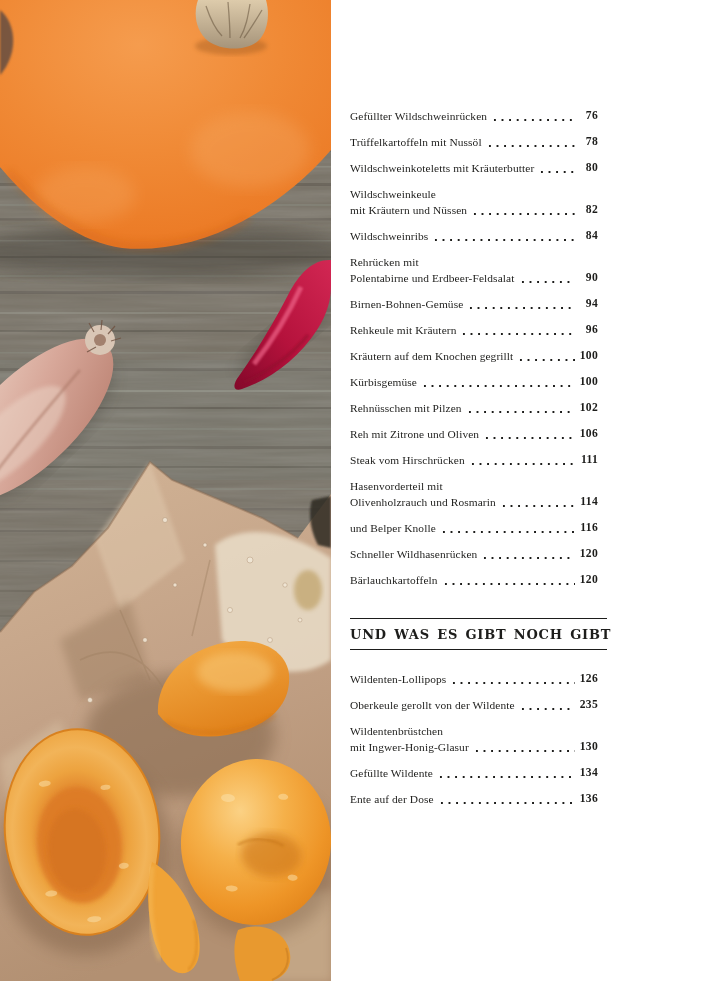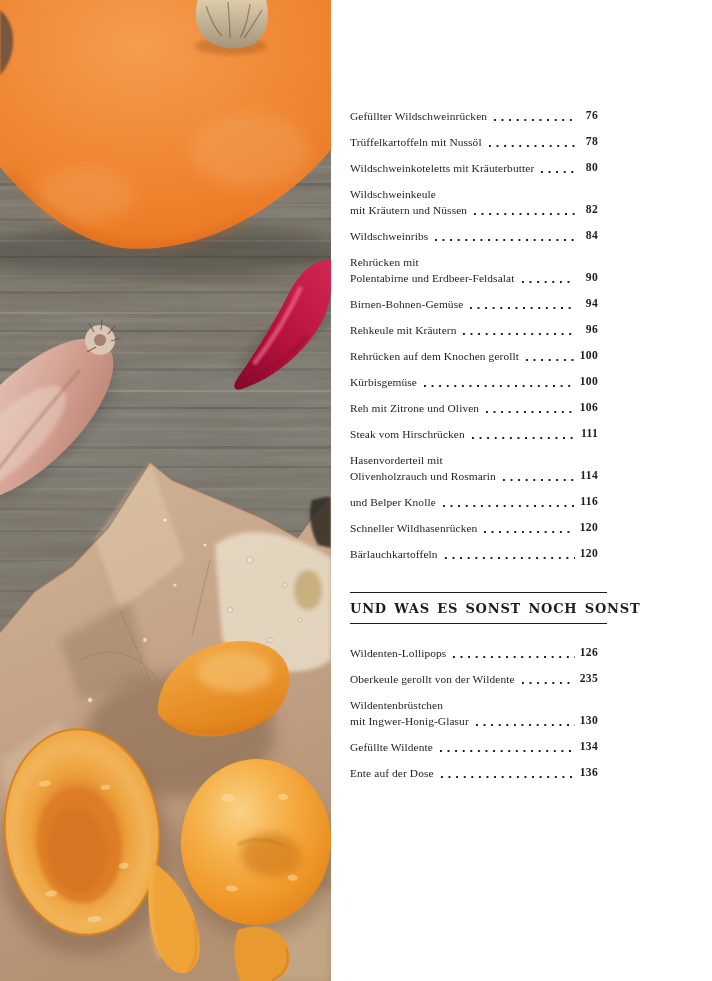--- a/index.html
+++ b/index.html
@@ -294,34 +294,41 @@
   </div>
   <div class="entry">
     <div class="row">
         <span class="t">Rehkeule mit Kräutern</span>
         <span class="leader"></span>
         <span class="pg">96</span>
       </div>
   </div>
   <div class="entry">
     <div class="row">
-        <span class="t">Rehrücken auf dem Knochen gerollt</span>
+        <span class="t">Kräutern auf dem Knochen gegrillt</span>
         <span class="leader"></span>
         <span class="pg">100</span>
       </div>
   </div>
   <div class="entry">
     <div class="row">
         <span class="t">Kürbisgemüse</span>
         <span class="leader"></span>
         <span class="pg">100</span>
       </div>
   </div>
   <div class="entry">
     <div class="row">
+        <span class="t">Rehnüsschen mit Pilzen</span>
+        <span class="leader"></span>
+        <span class="pg">102</span>
+      </div>
+  </div>
+  <div class="entry">
+    <div class="row">
         <span class="t">Reh mit Zitrone und Oliven</span>
         <span class="leader"></span>
         <span class="pg">106</span>
       </div>
   </div>
   <div class="entry">
     <div class="row">
         <span class="t">Steak vom Hirschrücken</span>
         <span class="leader"></span>
         <span class="pg">111</span>
@@ -350,21 +357,21 @@
       </div>
   </div>
   <div class="entry">
     <div class="row">
         <span class="t">Bärlauchkartoffeln</span>
         <span class="leader"></span>
         <span class="pg">120</span>
       </div>
   </div>
 
-  <div class="sec-head">UND WAS ES SONST NOCH SONST</div>
+  <div class="sec-head">UND WAS ES GIBT NOCH GIBT</div>
 
   <div class="entry">
     <div class="row">
         <span class="t">Wildenten-Lollipops</span>
         <span class="leader"></span>
         <span class="pg">126</span>
       </div>
   </div>
   <div class="entry">
     <div class="row">

